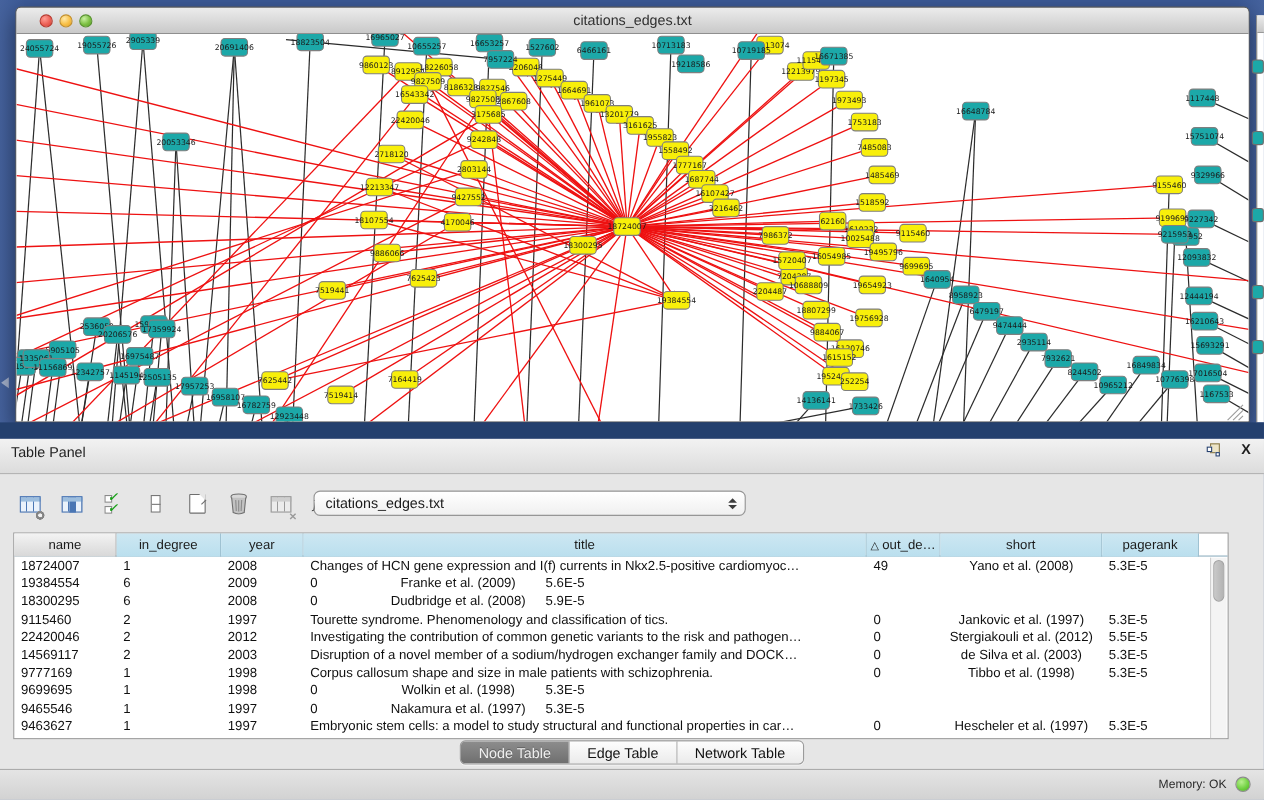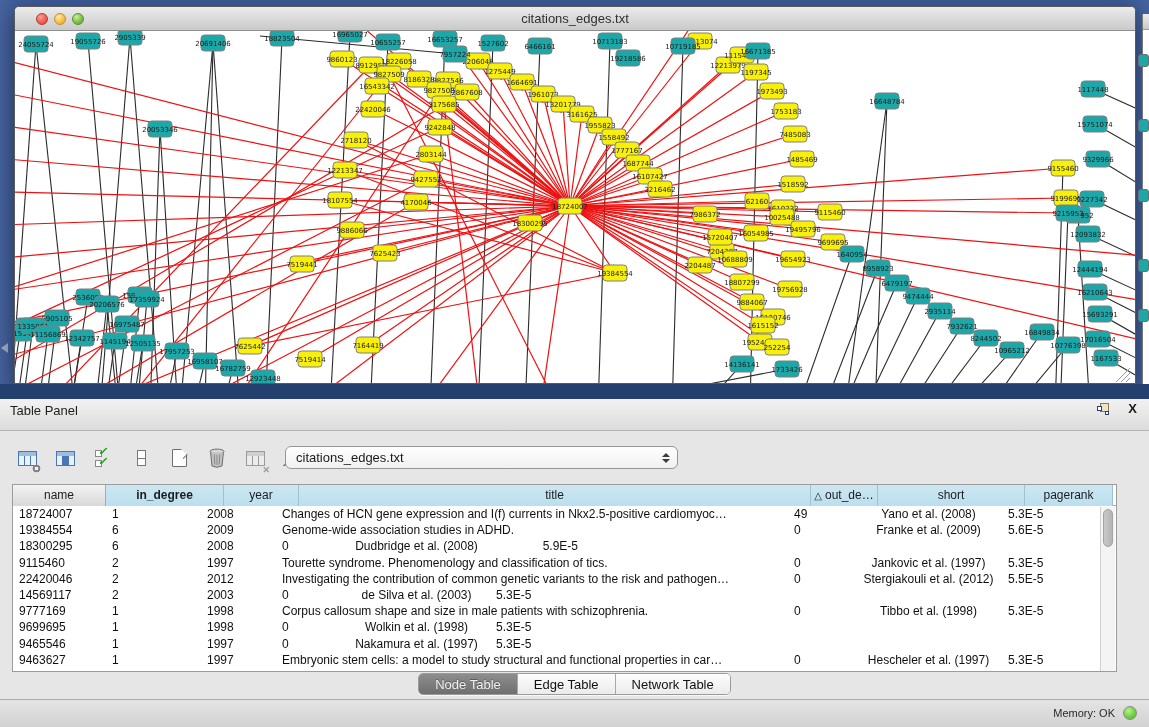--- a/index.html
+++ b/index.html
@@ -898,53 +898,52 @@
     <span class="val">citations_edges.txt</span>
     <span class="arrows">
         <i class="up"></i>
         <i class="dn"></i>
       </span>
   </div>
 
   <div class="table-box">
     <div class="thead" id="thead">
         <div class="th key" style="width: 93px;"><span>name</span></div>
-        <div class="th" style="width: 118px; font-weight: bold;"><span>in_degree</span></div>
+        <div class="th" style="width: 95px;"><span>in_degree</span></div>
         <div class="th" style="width: 75px;"><span>year</span></div>
         <div class="th" style="width: 512px;"><span>title</span></div>
         <div class="th" style="width: 67px;"><span class="sort-tri">△</span><span>out_de…</span></div>
         <div class="th" style="width: 147px;"><span>short</span></div>
         <div class="th" style="width: 88px;"><span>pagerank</span></div>
       </div>
     <div class="tbody" id="tbody">
         <div class="tr">
           <div class="td" style="width: 93px;">18724007</div>
           <div class="td" style="width: 95px;">1</div>
           <div class="td" style="width: 75px;">2008</div>
           <div class="td" style="width: 512px;">Changes of HCN gene expression and I(f) currents in Nkx2.5-positive cardiomyoc…</div>
           <div class="td" style="width: 67px;">49</div>
           <div class="td center" style="width: 147px;">Yano et al. (2008)</div>
           <div class="td" style="width: 88px;">5.3E-5</div>
         </div>
         <div class="tr">
           <div class="td" style="width: 93px;">19384554</div>
           <div class="td" style="width: 95px;">6</div>
           <div class="td" style="width: 75px;">2009</div>
-          <div class="td" style="width: 512px;">Genome-wide association studies in ADHD.</div>
           <div class="td" style="width: 67px;">0</div>
           <div class="td center" style="width: 147px;">Franke et al. (2009)</div>
           <div class="td" style="width: 88px;">5.6E-5</div>
         </div>
         <div class="tr">
           <div class="td" style="width: 93px;">18300295</div>
           <div class="td" style="width: 95px;">6</div>
           <div class="td" style="width: 75px;">2008</div>
           <div class="td" style="width: 67px;">0</div>
           <div class="td center" style="width: 147px;">Dudbridge et al. (2008)</div>
-          <div class="td" style="width: 88px; text-align: right;">5.9E-5</div>
+          <div class="td" style="width: 88px;">5.9E-5</div>
         </div>
         <div class="tr">
           <div class="td" style="width: 93px;">9115460</div>
           <div class="td" style="width: 95px;">2</div>
           <div class="td" style="width: 75px;">1997</div>
           <div class="td" style="width: 512px;">Tourette syndrome. Phenomenology and classification of tics.</div>
           <div class="td" style="width: 67px;">0</div>
           <div class="td center" style="width: 147px;">Jankovic et al. (1997)</div>
           <div class="td" style="width: 88px;">5.3E-5</div>
         </div>
@@ -954,20 +953,21 @@
           <div class="td" style="width: 75px;">2012</div>
           <div class="td" style="width: 512px;">Investigating the contribution of common genetic variants to the risk and pathogen…</div>
           <div class="td" style="width: 67px;">0</div>
           <div class="td center" style="width: 147px;">Stergiakouli et al. (2012)</div>
           <div class="td" style="width: 88px;">5.5E-5</div>
         </div>
         <div class="tr">
           <div class="td" style="width: 93px;">14569117</div>
           <div class="td" style="width: 95px;">2</div>
           <div class="td" style="width: 75px;">2003</div>
+          <div class="td" style="width: 512px;">Disruption of a novel member of a sodium/hydrogen exchanger family and DOCK…</div>
           <div class="td" style="width: 67px;">0</div>
           <div class="td center" style="width: 147px;">de Silva et al. (2003)</div>
           <div class="td" style="width: 88px;">5.3E-5</div>
         </div>
         <div class="tr">
           <div class="td" style="width: 93px;">9777169</div>
           <div class="td" style="width: 95px;">1</div>
           <div class="td" style="width: 75px;">1998</div>
           <div class="td" style="width: 512px;">Corpus callosum shape and size in male patients with schizophrenia.</div>
           <div class="td" style="width: 67px;">0</div>

